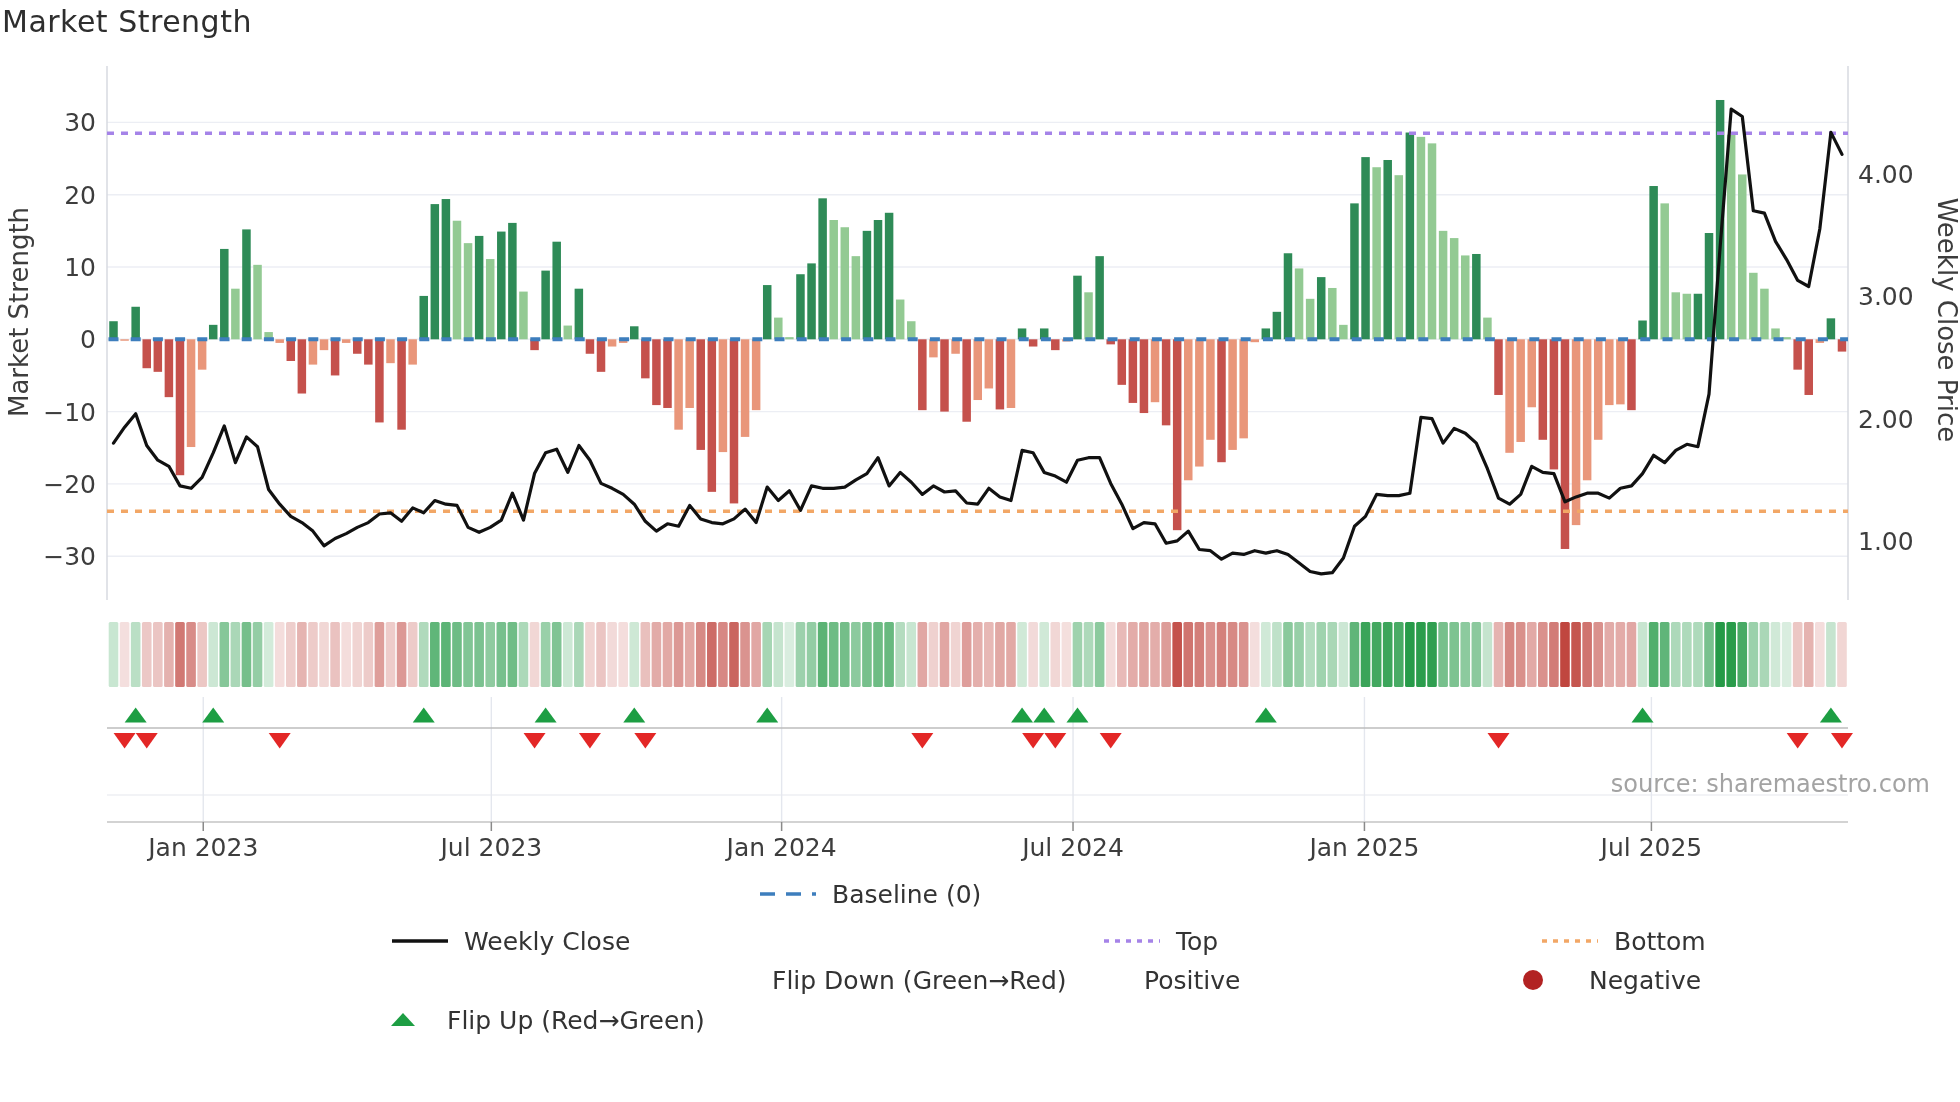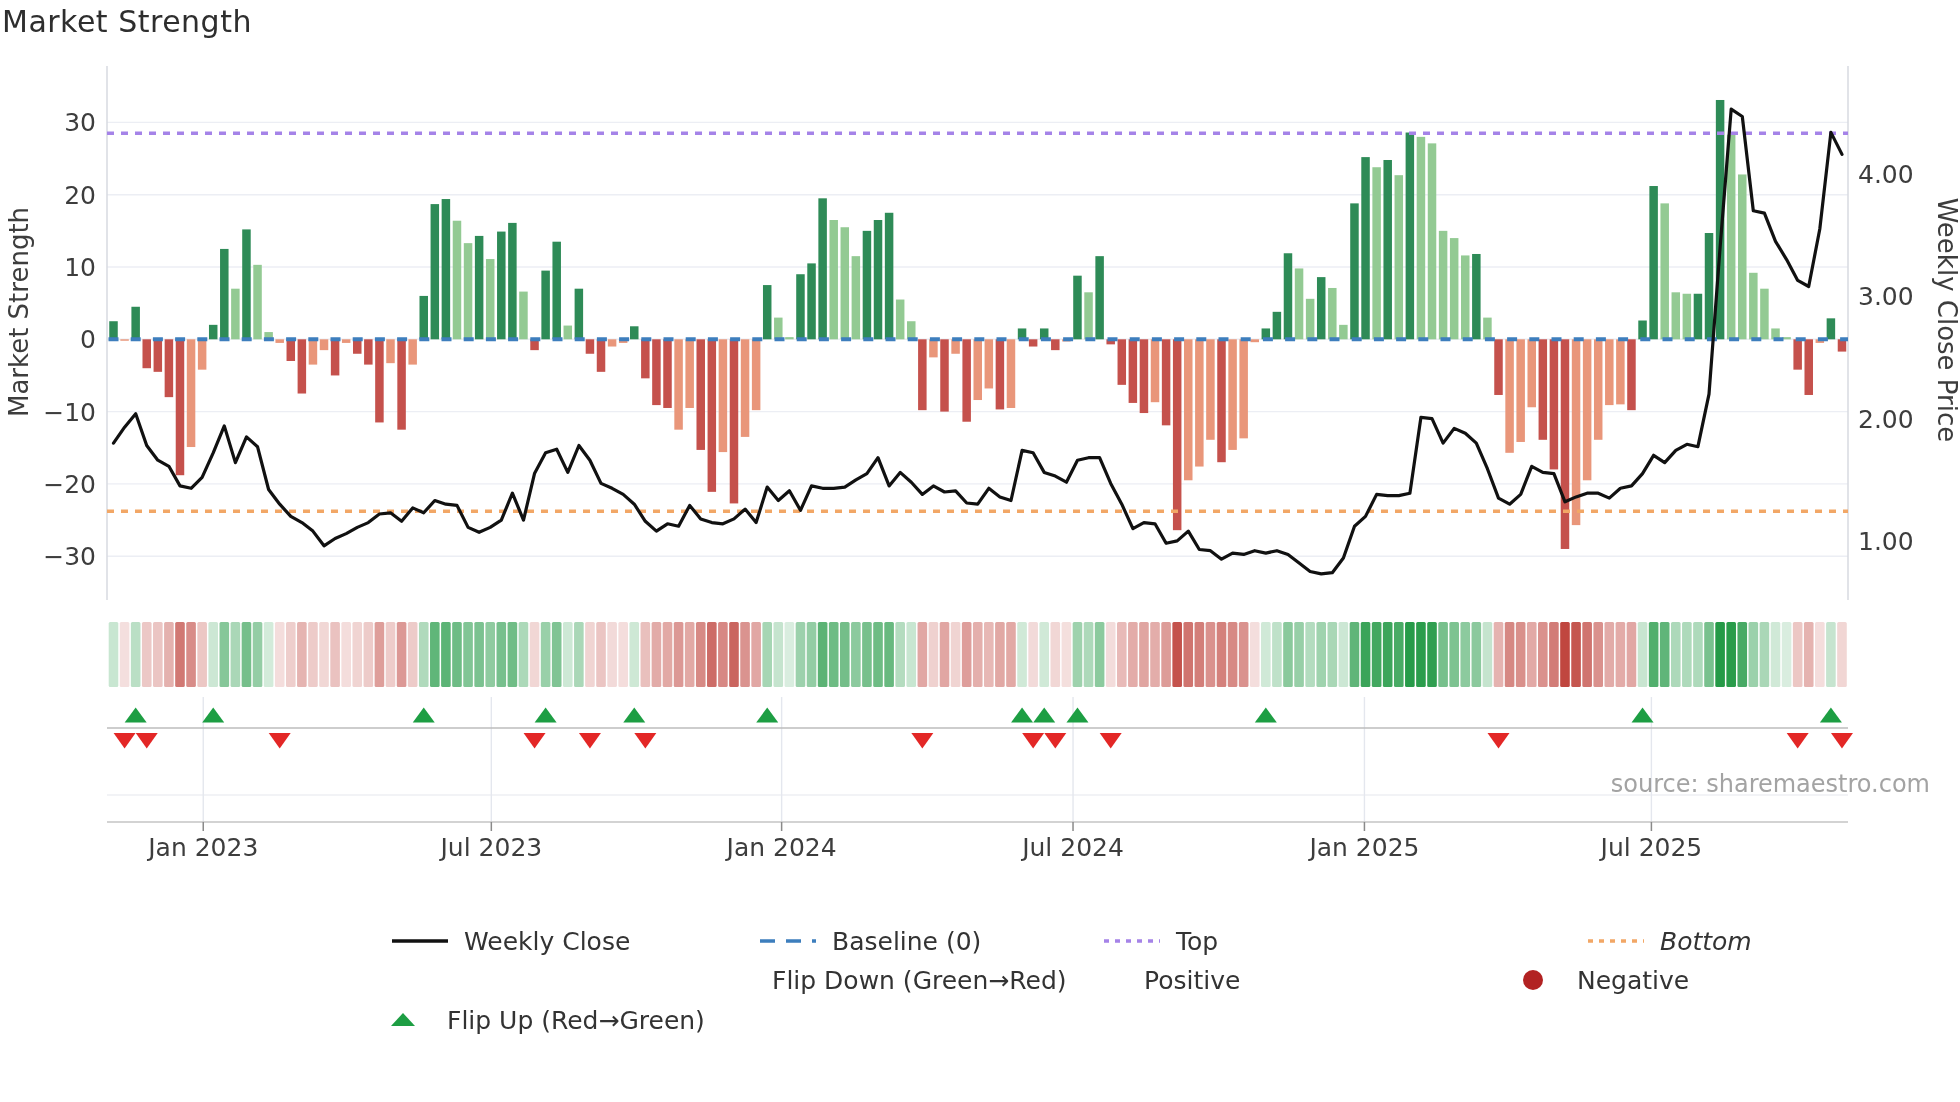--- a/index.html
+++ b/index.html
@@ -405,33 +405,33 @@
       <text x="1938" y="320" text-anchor="middle" font-size="26" fill="#3d3d3d" transform="rotate(90,1938,320)">Weekly Close Price</text>
       <text x="1930" y="792" text-anchor="end" font-size="24" fill="#a3a3a3">source: sharemaestro.com</text>
     </svg>
   <div id="legend">
       <div class="lg" style="left: 390px; top: 927px;">
         <svg width="60" height="26" viewBox="0 0 60 26">
           <line x1="2" y1="13" x2="58" y2="13" stroke="#111111" stroke-width="3.5"></line>
         </svg>
         <span>Weekly Close</span>
       </div>
-      <div class="lg" style="left: 758px; top: 927px;">
+      <div class="lg" style="left: 758px; top: 880px;">
         <svg width="60" height="26" viewBox="0 0 60 26">
           <line x1="2" y1="13" x2="58" y2="13" stroke="#3d7ebd" stroke-width="3.5" stroke-dasharray="15 11"></line>
         </svg>
         <span>Baseline (0)</span>
       </div>
       <div class="lg" style="left: 1102px; top: 927px;">
         <svg width="60" height="26" viewBox="0 0 60 26">
           <line x1="2" y1="13" x2="58" y2="13" stroke="#a583e8" stroke-width="3.5" stroke-dasharray="5 6"></line>
         </svg>
         <span>Top</span>
       </div>
-      <div class="lg" style="left: 1586px; top: 927px; font-style: italic;">
+      <div class="lg" style="left: 1540px; top: 927px;">
         <svg width="60" height="26" viewBox="0 0 60 26">
           <line x1="2" y1="13" x2="58" y2="13" stroke="#f2a766" stroke-width="3.5" stroke-dasharray="5 6"></line>
         </svg>
         <span>Bottom</span>
       </div>
       <div class="lg" style="left: 373px; top: 966px; margin-top: 40px;">
         <svg width="60" height="26" viewBox="0 0 60 26">
           <polygon points="18,19 42,19 30,6" fill="#1d9e43"></polygon>
         </svg>
         <span>Flip Up (Red→Green)</span>
@@ -441,20 +441,20 @@
           <polygon points="18,7 42,7 30,20" fill="#e32726"></polygon>
         </svg>
         <span>Flip Down (Green→Red)</span>
       </div>
       <div class="lg" style="left: 1130px; top: 966px; flex-direction: column;">
         <svg width="60" height="26" viewBox="0 0 60 26">
           <circle cx="30" cy="13" r="10" fill="#218a2e"></circle>
         </svg>
         <span>Positive</span>
       </div>
-      <div class="lg" style="left: 1503px; top: 966px;">
+      <div class="lg" style="left: 1503px; top: 966px; gap: 12px;">
         <svg width="60" height="26" viewBox="0 0 60 26">
           <circle cx="30" cy="13" r="10" fill="#b22222"></circle>
         </svg>
         <span>Negative</span>
       </div>
     </div>
 </div>
 
 </body></html>

